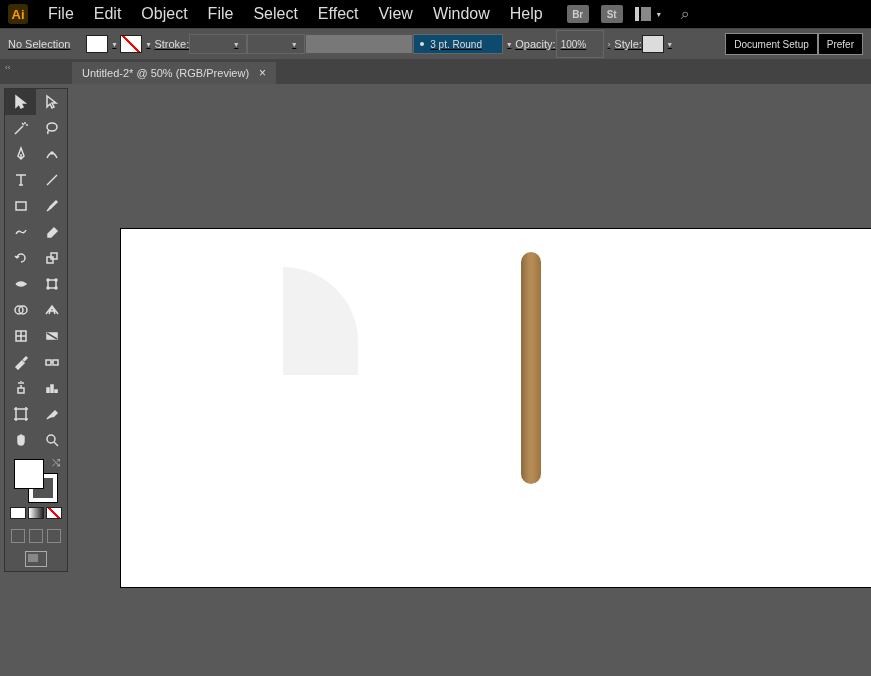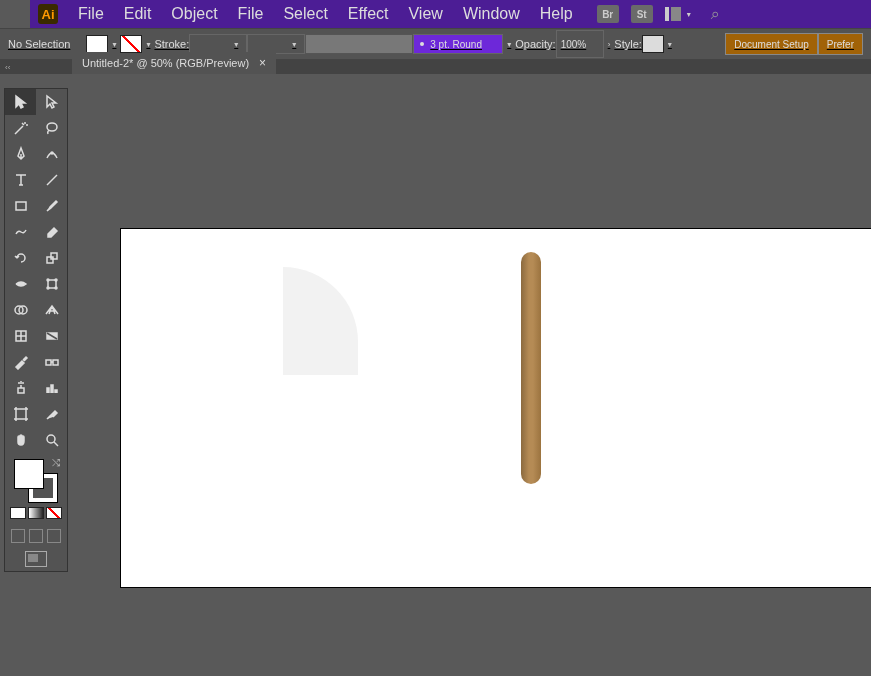--- a/index.html
+++ b/index.html
@@ -1,47 +1,47 @@
 <!DOCTYPE html>
 <html><head>
 <meta charset="utf-8">
 <style>
 * { box-sizing: border-box; margin: 0; padding: 0; font-family: Arial, sans-serif; }
 body { width: 871px; height: 676px; background: #595959; overflow: hidden; position: relative; }
 
 
-.menubar { height: 28px; background: #4c1d95; display: flex; align-items: center; padding: 0 8px; gap: 4px; margin-left: 30px; }
+.menubar { height: 28px; background: #000000; display: flex; align-items: center; padding: 0 8px; gap: 4px; }
 .ai-logo { width: 20px; height: 20px; background: #3a2a00; border-radius: 3px; display: flex; align-items: center; justify-content: center; color: #ff9a00; font-weight: bold; font-size: 13px; margin-right: 8px; }
 .menu-item { color: #ddd; font-size: 16px; padding: 4px 8px; cursor: pointer; }
 .menu-icons { display: flex; gap: 12px; margin-left: 12px; align-items: center; }
 .menu-icon-box { width: 22px; height: 18px; background: #6a6a6a; border-radius: 2px; display: flex; align-items: center; justify-content: center; color: #ccc; font-size: 10px; font-weight: bold; }
 .workspace-sel { display: flex; align-items: center; gap: 2px; }
 .workspace-sel .bar { width: 4px; height: 14px; background: #ccc; }
 .workspace-sel .bar2 { width: 10px; height: 14px; background: #888; }
 .dropdown-caret { color: #ccc; font-size: 8px; margin-left: 4px; }
 .cloud-icon { color: #999; font-size: 16px; margin-left: 8px; }
 
 
 .controlbar { height: 32px; background: #535353; display: flex; align-items: center; padding: 0 8px; gap: 0; border-top: 1px solid #444; border-bottom: 1px solid #444; text-decoration: underline; }
 .ctrl-label { color: #ddd; font-size: 11px; }
 .fill-swatch { width: 22px; height: 18px; background: #fff; border: 1px solid #222; }
 .stroke-swatch { width: 22px; height: 18px; background: #fff; border: 1px solid #222; position: relative; }
 .stroke-swatch::after { content: ''; position: absolute; left: 0; top: 0; right: 0; bottom: 0; background: linear-gradient(45deg, transparent 45%, red 45%, red 55%, transparent 55%); }
 .caret { color: #ccc; font-size: 8px; padding: 0 4px; cursor: pointer; }
 .stroke-width { width: 58px; height: 20px; background: #535353; border: 1px solid #666; display: flex; align-items: center; justify-content: flex-end; padding-right: 4px; }
 .stroke-vis { width: 108px; height: 20px; background: #787878; border: 1px solid #555; }
-.brush-sel { width: 90px; height: 20px; background: #6d28d9; border: 1px solid #666; display: flex; align-items: center; padding: 0 6px; color: #ddd; font-size: 10px; gap: 6px; }
+.brush-sel { width: 90px; height: 20px; background: #0c4a6e; border: 1px solid #666; display: flex; align-items: center; padding: 0 6px; color: #ddd; font-size: 10px; gap: 6px; }
 .brush-sel .dot { width: 4px; height: 4px; background: #ddd; border-radius: 50%; }
 .opacity-input { width: 48px; height: 28px; background: #535353; border: 1px solid #666; color: #ddd; font-size: 10px; padding: 0 4px; display: flex; align-items: center; }
 .style-swatch { width: 22px; height: 18px; background: #dcdcdc; border: 1px solid #222; }
-.btn { height: 22px; background: #a16207; border: 1px solid #888; color: #ddd; font-size: 10px; padding: 8px 8px; display: flex; align-items: center; cursor: pointer; }
+.btn { height: 22px; background: #000000; border: 1px solid #888; color: #ddd; font-size: 10px; padding: 8px 8px; display: flex; align-items: center; cursor: pointer; }
 .ctrl-spacer { width: 16px; }
 
 
-.tabbar { height: 14px; background: #434343; display: flex; align-items: flex-end; padding-left: 72px; text-align: center; }
+.tabbar { height: 24px; background: #434343; display: flex; align-items: flex-end; padding-left: 72px; text-align: center; }
 .tab-expand { position: absolute; left: 5px; top: 63px; width: 10px; height: 8px; color: #aaa; font-size: 8px; }
 .tab { height: 22px; background: #535353; display: flex; align-items: center; padding: 0 10px; color: #ddd; font-size: 11px; gap: 10px; }
 .tab-close { color: #ddd; font-size: 12px; cursor: pointer; }
 
 
 .toolbar { position: absolute; left: 4px; top: 88px; width: 64px; background: #535353; border: 1px solid #333; display: flex; flex-direction: column; }
 .tool-row { display: flex; height: 26px; }
 .tool { width: 32px; height: 26px; display: flex; align-items: center; justify-content: center; color: #ddd; cursor: pointer; }
 .tool svg { width: 16px; height: 16px; stroke: #ddd; fill: none; stroke-width: 1.5; }
 .tool.active { background: #383838; }

